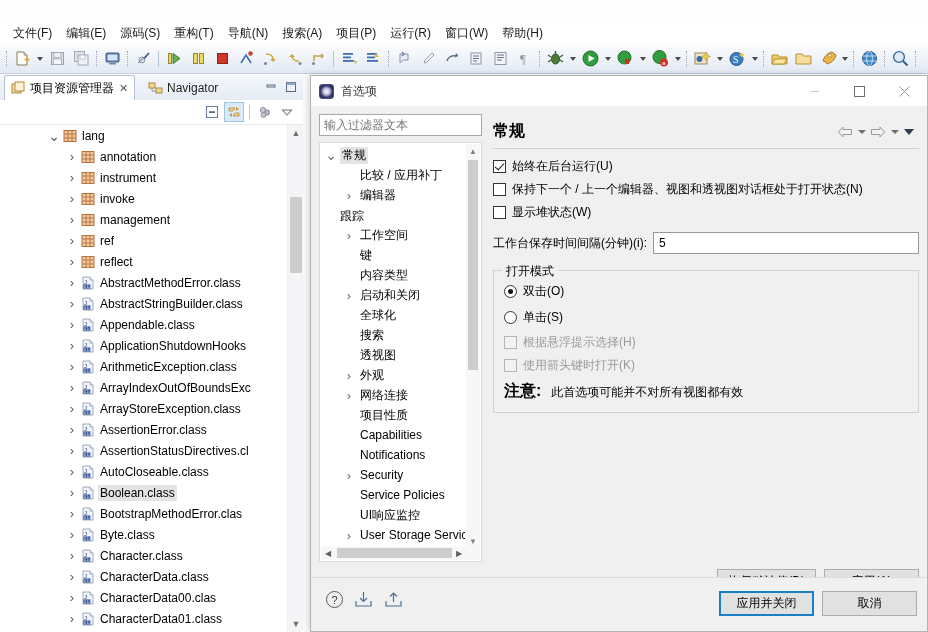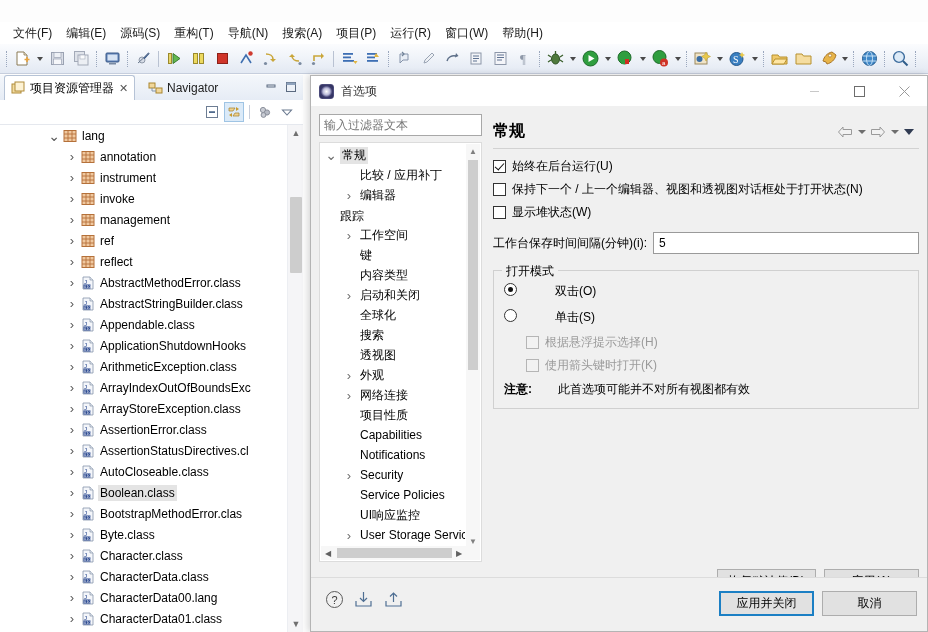--- a/index.html
+++ b/index.html
@@ -229,33 +229,33 @@
   }
 
   .groupbox {
     position: relative; margin-top: 16px; border: 1px solid #d0d0d0;
     padding: 12px 10px 10px 10px;
   }
   .grouptitle {
     position: absolute; left: 8px; top: -8px; background: #f0f0f0;
     padding: 0 4px; font-size: 12px; color: #000;
   }
-  .radiorow { display: flex; align-items: flex-start; margin-bottom: 9px; gap: 32px; }
+  .radiorow { display: flex; align-items: center; margin-bottom: 9px; }
   .rbox {
     width: 13px; height: 13px; border: 1px solid #333; border-radius: 50%;
     background: #fff; margin-right: 6px; flex: none; position: relative;
   }
   .rbox.checked::after {
     content: ""; position: absolute; left: 3px; top: 3px; width: 5px; height: 5px;
     border-radius: 50%; background: #111;
   }
   .radiolabel { font-size: 12px; color: #000; }
-  .indent { margin-left: 22px; }
+  .indent { }
   .notrow { display: flex; align-items: baseline; margin-top: 4px; }
-  .notlabel { font-size: 12px; font-weight: bold; color: #000; margin-right: 26px; }
+  .notlabel { font-size: 16px; font-weight: bold; color: #000; margin-right: 10px; }
   .nottext { font-size: 12px; color: #000; }
 
   .rdbtns { position: absolute; right: 8px; top: 463px; display: flex; gap: 8px; }
   .btn {
     min-width: 95px; height: 25px; background: #e1e1e1; border: 1px solid #adadad;
     font-size: 12px; color: #000; display: flex; align-items: center; justify-content: center;
     padding: 0 10px;
   }
   .btn.default { border: 2px solid #1b7fc4; background: #e1e1e1; }
 
@@ -819,21 +819,21 @@
         </div>
         <div class="trow" style="padding-left: 64px;">
           <span class="chev" style="font-size: 13px;">›</span>
           <span class="ticon"><svg width="16" height="16" viewBox="0 0 16 16">
               <path d="M3 2h7l3 3v9H3z" fill="#f4f6fa" stroke="#8795ab" stroke-width=".8"></path>
               <path d="M10 2v3h3" fill="#e3e8f0" stroke="#8795ab" stroke-width=".7"></path>
               <text x="4" y="9" font-size="6" fill="#20408a" font-family="Liberation Sans, sans-serif">J</text>
               <rect x="3.5" y="9.5" width="7" height="4" fill="#1f3f8a"></rect>
               <text x="4" y="13" font-size="4" fill="#fff" font-family="Liberation Sans, sans-serif">010</text>
             </svg></span>
-          <span class="tlabel">CharacterData00.lang</span>
+          <span class="tlabel">CharacterData00.clas</span>
         </div>
         <div class="trow" style="padding-left: 64px;">
           <span class="chev" style="font-size: 13px;">›</span>
           <span class="ticon"><svg width="16" height="16" viewBox="0 0 16 16">
               <path d="M3 2h7l3 3v9H3z" fill="#f4f6fa" stroke="#8795ab" stroke-width=".8"></path>
               <path d="M10 2v3h3" fill="#e3e8f0" stroke="#8795ab" stroke-width=".7"></path>
               <text x="4" y="9" font-size="6" fill="#20408a" font-family="Liberation Sans, sans-serif">J</text>
               <rect x="3.5" y="9.5" width="7" height="4" fill="#1f3f8a"></rect>
               <text x="4" y="13" font-size="4" fill="#fff" font-family="Liberation Sans, sans-serif">010</text>
             </svg></span>

